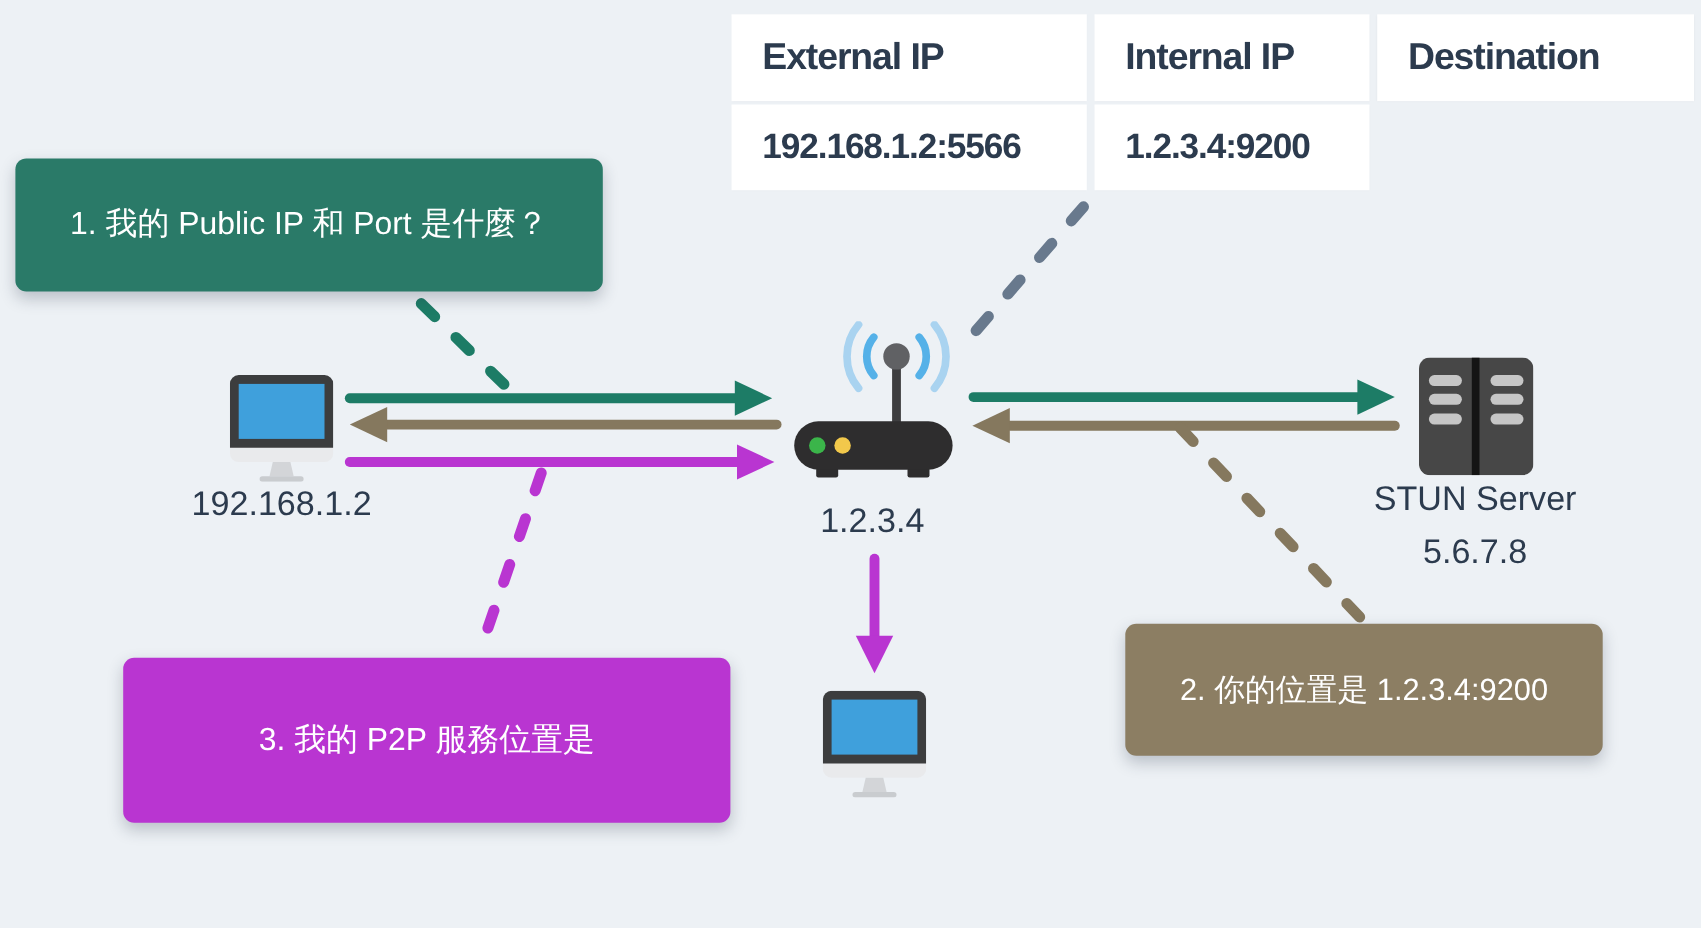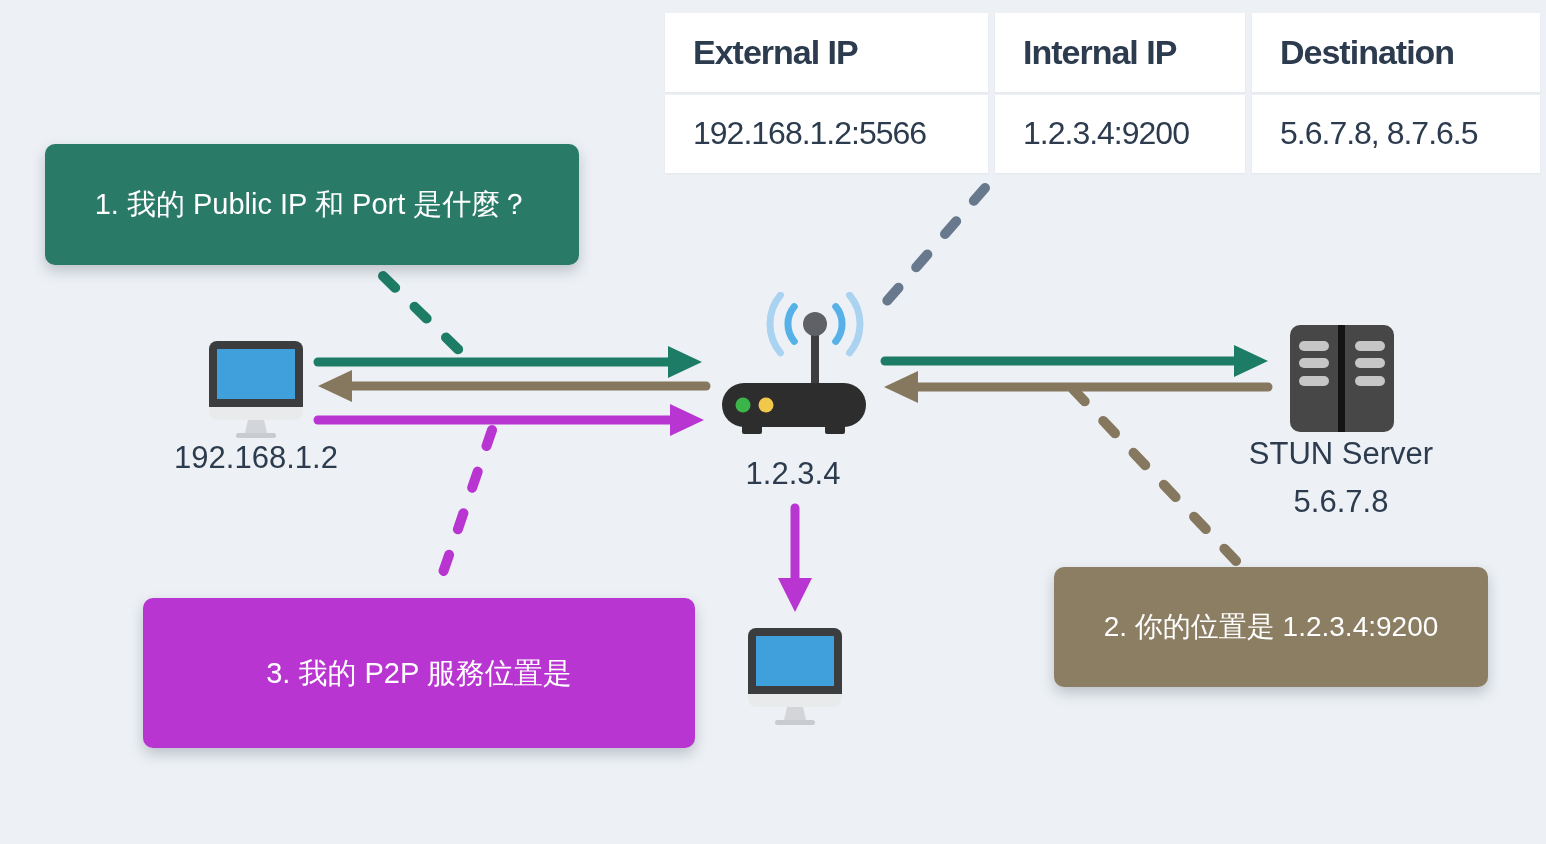--- a/index.html
+++ b/index.html
@@ -24,33 +24,33 @@
 
   
   .nat-table{
     position:absolute; left:665px; top:13px; width:875px; height:160px;
     display:grid; grid-template-columns:323px 250px 1fr; grid-template-rows:1fr 1fr;
     column-gap:7px; row-gap:3px;
   }
   .nat-cell{
     background:var(--cell-bg);
     display:flex; align-items:center; padding-left:28px;
-    font-size:32px; font-weight:400; letter-spacing:-1px;
+    font-size:32px; font-weight:700; letter-spacing:-1px;
     box-shadow:0 1px 2px rgba(30,40,60,0.05);
     white-space:nowrap; overflow:hidden;
   }
   .nat-cell.hdr{font-size:34px; font-weight:800;}
 
   
   .callout{
     position:absolute; display:flex; flex-direction:column;
     align-items:center; justify-content:center;
     color:var(--white); font-size:29px; font-weight:500;
     border-radius:10px; box-shadow:0 6px 14px rgba(40,50,70,0.25);
-    text-align:center; line-height:1.55; white-space:nowrap;margin-left:31px;
+    text-align:center; line-height:1.55; white-space:nowrap;
   }
   .callout.step1{left:14px; top:144px; width:534px; height:121px; background:var(--teal-box);}
   .callout.step2{left:1023px; top:567px; width:434px; height:120px; background:var(--tan-box); font-size:28px;}
   .callout.step3{left:112px; top:598px; width:552px; height:150px; background:var(--magenta);}
 
   
   .node-label{
     position:absolute; width:300px; text-align:center;
     font-size:31px; font-weight:500; color:var(--text-navy);
     line-height:48px; white-space:nowrap;
@@ -79,21 +79,20 @@
 <body>
 
 <div class="stage">
 
   <div class="nat-table">
     <div class="nat-cell hdr">External IP</div>
     <div class="nat-cell hdr">Internal IP</div>
     <div class="nat-cell hdr">Destination</div>
     <div class="nat-cell">192.168.1.2:5566</div>
     <div class="nat-cell">1.2.3.4:9200</div>
-    <div class="nat-cell">5.6.7.8, 8.7.6.5</div>
   </div>
 
   <svg class="layer" width="1546" height="844" viewBox="0 0 1546 844">
 
     <g>
       <line class="conn stroke-teal" x1="318" y1="362" x2="668" y2="362"></line>
       <polygon class="fill-teal" points="668,346 702,362 668,378"></polygon>
     </g>
 
     <g>

